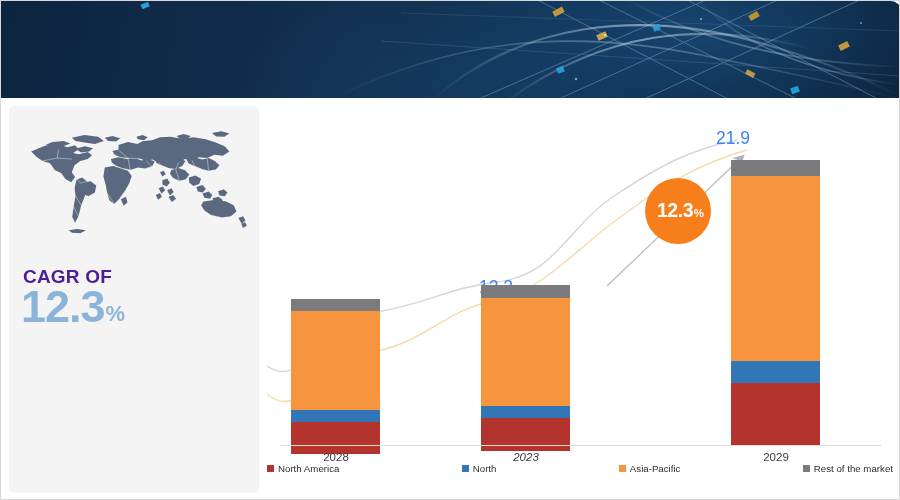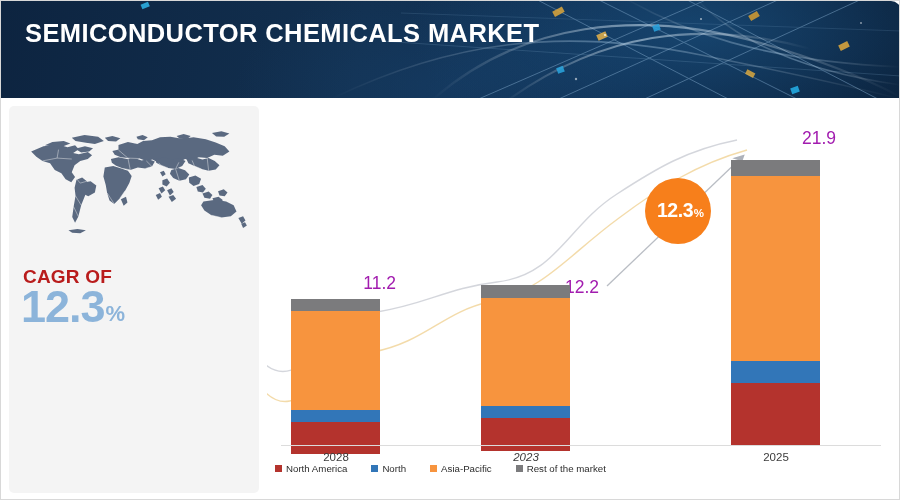--- a/index.html
+++ b/index.html
@@ -41,21 +41,21 @@
 
   
   #leftpanel{
     position:absolute;left:8px;top:105px;width:250px;height:387px;
     background:#f4f4f4;border-radius:5px;overflow:hidden;
   }
   #mapwrap{position:absolute;left:8px;top:8px;width:236px;height:142px;}
   #mapwrap svg{width:100%;height:100%;}
   #cagr-of{
     position:absolute;left:14px;top:160px;
-    font-size:19px;font-weight:bold;color:#b91c1c;letter-spacing:.2px;
+    font-size:19px;font-weight:bold;color:#4c1d95;letter-spacing:.2px;
   }
   #cagr-val{
     position:absolute;left:12px;top:178px;
     color:#8cb4da;font-weight:bold;line-height:1;
     display:flex;align-items:flex-end;
   }
   #cagr-num{font-size:45px;letter-spacing:-1px;}
   #cagr-pct{font-size:22px;margin-left:1px;position:relative;top:-4px;}
   #desc{
     position:absolute;left:14px;top:232px;width:224px;
@@ -70,44 +70,44 @@
     background:#ffffff;overflow:hidden;
   }
   #bgcurves{position:absolute;left:0;top:0;width:626px;height:387px;}
   #axis{
     position:absolute;left:14px;top:339px;width:600px;height:1px;
     background:#dcdcdc;
   }
   .bar{position:absolute;width:89px;}
   .seg{width:100%;display:block;}
   .barlabel{
-    position:absolute;width:120px;text-align:right;
-    font-size:17.5px;color:#a21caf;
+    position:absolute;width:120px;text-align:left;
+    font-size:17.5px;color:#3b82f6;
   }
   .yearlabel{
     position:absolute;width:120px;text-align:center;
     font-size:11.5px;color:#3c3c3c;
   }
 
   #badge{
     position:absolute;left:378px;top:72px;width:66px;height:66px;
     border-radius:50%;background:#F77F1B;
     display:flex;align-items:center;justify-content:flex-end;
     z-index:6;
   }
   #badge-inner{
     display:flex;align-items:flex-end;color:#ffffff;
     font-weight:bold;line-height:1;padding-right:7px;
   }
   #badge-num{font-size:19.5px;letter-spacing:-.4px;}
   #badge-pct{font-size:11.5px;margin-left:.5px;position:relative;top:-1.5px;}
 
   #legend{
-    position:absolute;left:8px;top:357px;width:626px;
-    display:flex;justify-content:flex-start;align-items:center;gap:24px;
+    position:absolute;left:0;top:357px;width:626px;
+    display:flex;justify-content:space-between;align-items:center;gap:24px;
   }
   .legitem{display:flex;align-items:center;gap:4px;}
   .swatch{width:7px;height:7px;display:block;}
   .legtext{font-size:9.7px;color:#2c2c2c;white-space:nowrap;}
 </style>
 </head>
 <body>
 
 <div id="stage">
 
@@ -156,21 +156,20 @@
         <rect x="140" y="2" width="8" height="5" fill="#2fb6ea" transform="rotate(-22 144 4)"></rect>
       </g>
       <g fill="#ffffff">
         <circle cx="604" cy="34" r="1.1" opacity=".8"></circle>
         <circle cx="700" cy="18" r="1" opacity=".6"></circle>
         <circle cx="575" cy="78" r="1.2" opacity=".55"></circle>
         <circle cx="860" cy="22" r="1" opacity=".5"></circle>
       </g>
     </svg>
     <div id="headtext">
-      <div id="title">SEMICONDUCTOR CHEMICALS MARKET</div>
     </div>
   </div>
 
   <div id="leftpanel">
     <div id="mapwrap">
       <svg viewBox="0 0 1000 520" preserveAspectRatio="xMidYMid meet">
         <g fill="#5a6980">
           <path d="M60,118 L112,96 L176,88 L214,100 L246,92 L262,108 L238,124 L262,130 L300,120 L318,134 L300,150 L268,158 L244,176 L232,206 L246,226 L230,248 L206,236 L188,210 L160,196 L140,168 L108,158 L82,140 Z"></path>
           <path d="M118,92 L150,78 L198,74 L226,84 L196,96 L156,98 Z"></path>
           <path d="M232,60 L286,48 L344,56 L368,74 L330,86 L286,80 L248,74 Z"></path>
@@ -241,21 +240,20 @@
 
     <svg style="position:absolute;left:0;top:0;" width="626" height="387">
       <defs>
         <marker id="ah" markerWidth="9" markerHeight="9" refX="5" refY="4.5" orient="auto">
           <path d="M0,0 L9,4.5 L0,9 L2.6,4.5 Z" fill="#aeb2ba"></path>
         </marker>
       </defs>
       <line x1="340" y1="180" x2="474" y2="52" stroke="#b9bdc4" stroke-width="1.3" marker-end="url(#ah)"></line>
     </svg>
 
-    <div class="barlabel" style="left:9px;top:167px;">11.2</div>
     <div class="bar" style="left:24px;top:193px;">
       <span class="seg" style="height:12px;background:#7B7B7D;"></span>
       <span class="seg" style="height:99px;background:#F7943E;"></span>
       <span class="seg" style="height:12px;background:#3276B8;"></span>
       <span class="seg" style="height:32px;background:#B4332D;"></span>
     </div>
     <div class="yearlabel" style="left:9px;top:345px;">2028</div>
 
     <div class="barlabel" style="left:212px;top:152px;margin-top:19px;">12.2</div>
     <div class="bar" style="left:214px;top:179px;">
@@ -266,21 +264,21 @@
     </div>
     <div class="yearlabel" style="left:199px;top:345px;font-style:italic;">2023</div>
 
     <div class="barlabel" style="left:449px;top:22px;">21.9</div>
     <div class="bar" style="left:464px;top:54px;">
       <span class="seg" style="height:16px;background:#7B7B7D;"></span>
       <span class="seg" style="height:185px;background:#F7943E;"></span>
       <span class="seg" style="height:22px;background:#3276B8;"></span>
       <span class="seg" style="height:62px;background:#B4332D;"></span>
     </div>
-    <div class="yearlabel" style="left:449px;top:345px;">2025</div>
+    <div class="yearlabel" style="left:449px;top:345px;">2029</div>
 
     <div id="axis"></div>
 
     <div id="badge">
       <div id="badge-inner">
         <span id="badge-num">12.3</span>
         <span id="badge-pct">%</span>
       </div>
     </div>
 

